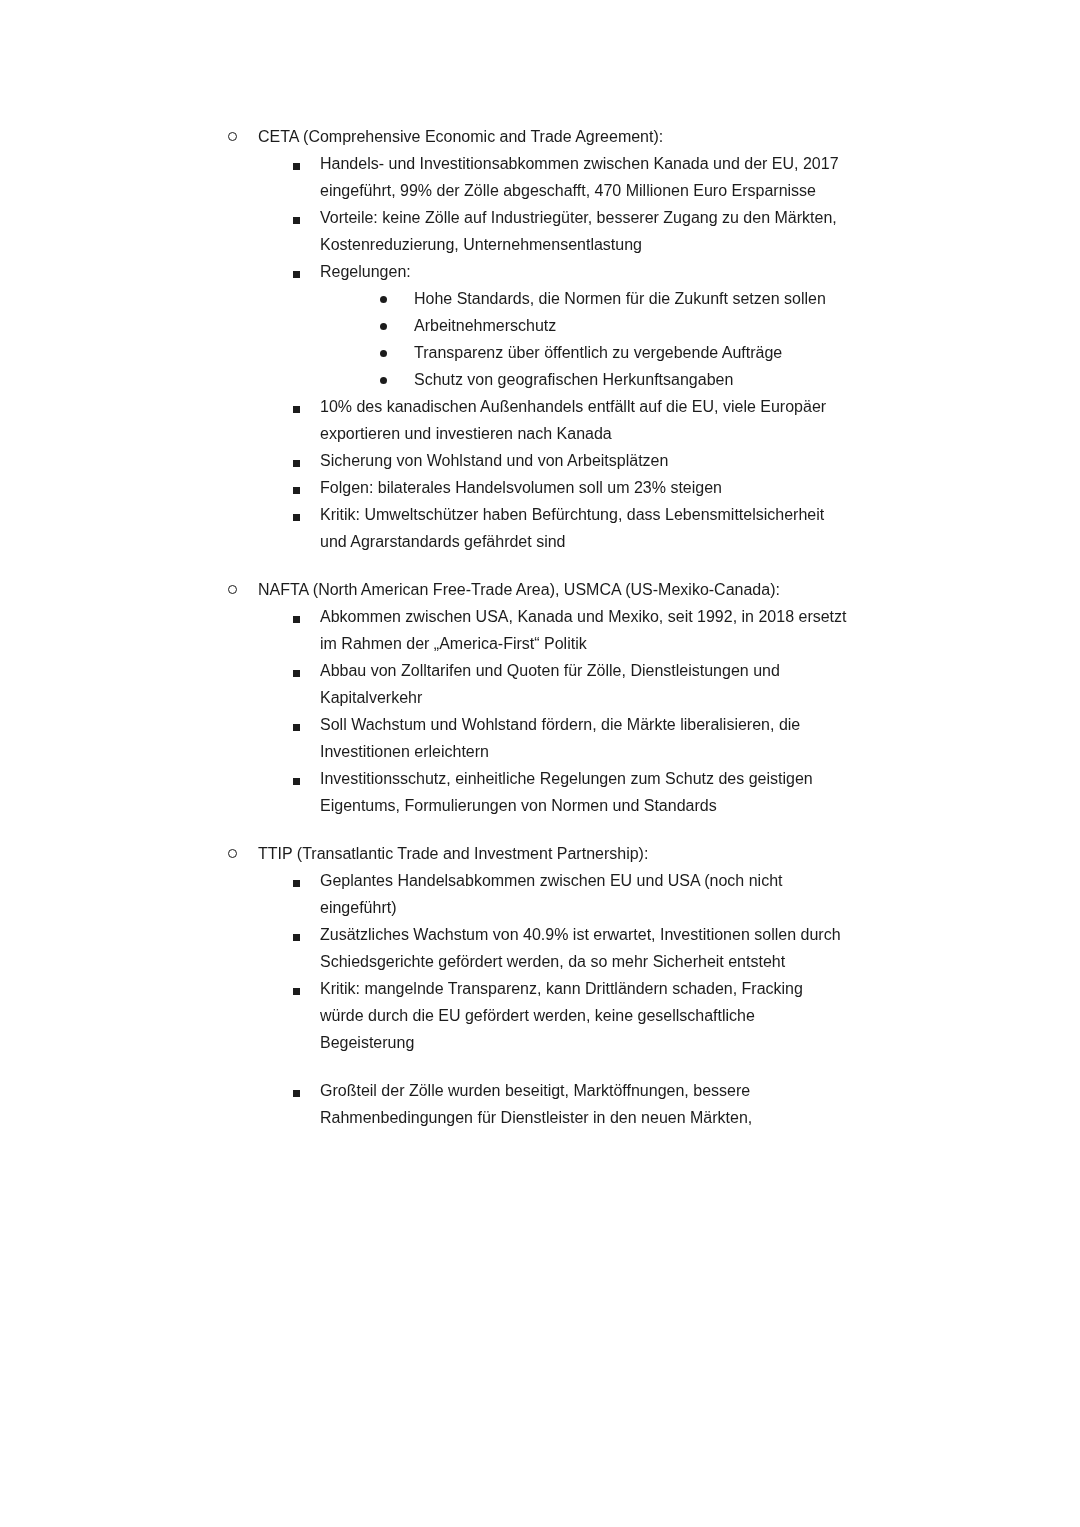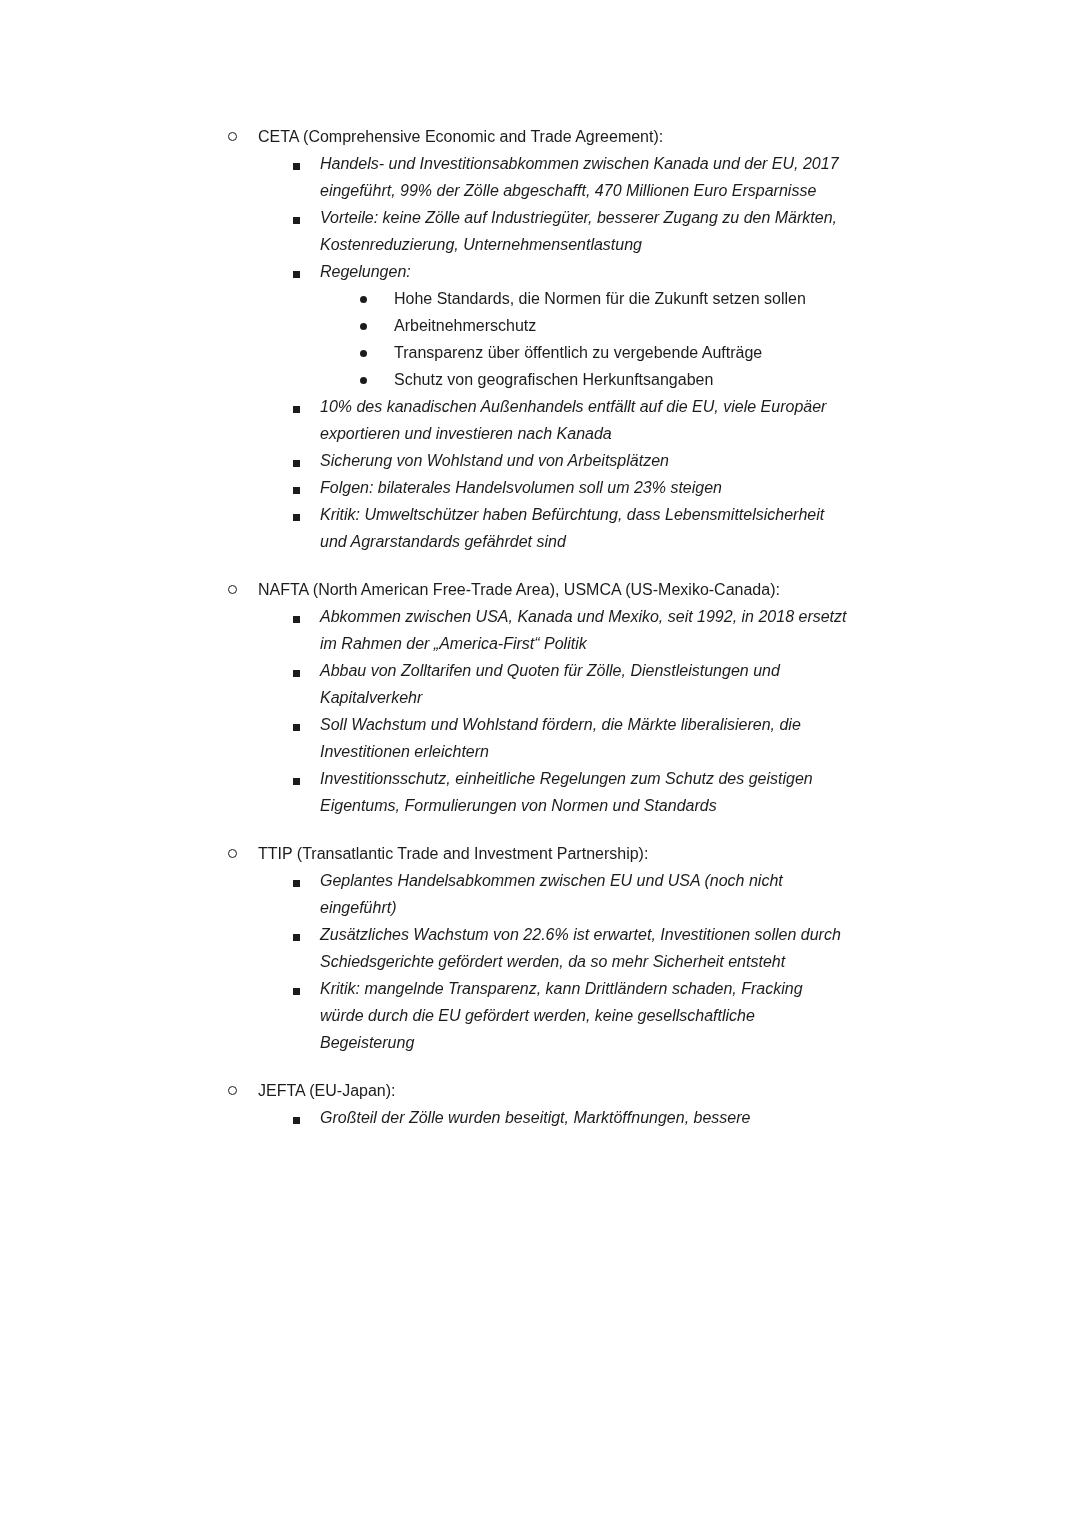--- a/index.html
+++ b/index.html
@@ -25,23 +25,23 @@
     right: 0;
   }
   .section { margin-bottom: 21px; }
   .row { position: relative; }
   .row .txt {
     display: block;
     white-space: pre-wrap;
   }
   .l1 { padding-left: 258px; }
   .l2 { padding-left: 320px; }
-  .l3 { padding-left: 394px; }
+  .l3 { padding-left: 394px; margin-left: 20px; }
   .l1 .txt { max-width: 690px; }
-  .l2 .txt { max-width: 645px; font-style: italic; }
+  .l2 .txt { max-width: 645px; }
   .l3 .txt { max-width: 585px; }
   .bullet {
     position: absolute;
     display: block;
   }
   
   .b1 {
     left: 228px;
     top: 9px;
     width: 7px;
@@ -161,38 +161,34 @@
           <span class="bullet b1"></span>
           <span class="txt">TTIP (Transatlantic Trade and Investment Partnership):</span>
         </div>
         <div class="row l2">
           <span class="bullet b2"></span>
           <span class="txt">Geplantes Handelsabkommen zwischen EU und USA (noch nicht
 eingeführt)</span>
         </div>
         <div class="row l2">
           <span class="bullet b2"></span>
-          <span class="txt">Zusätzliches Wachstum von 22.6% ist erwartet, Investitionen sollen durch
+          <span class="txt">Zusätzliches Wachstum von 40.9% ist erwartet, Investitionen sollen durch
 Schiedsgerichte gefördert werden, da so mehr Sicherheit entsteht</span>
         </div>
         <div class="row l2">
           <span class="bullet b2"></span>
         </div>
         <div class="row l2">
           <span class="bullet b2"></span>
           <span class="txt">Kritik: mangelnde Transparenz, kann Drittländern schaden, Fracking
 würde durch die EU gefördert werden, keine gesellschaftliche
 Begeisterung</span>
         </div>
       </div>
       <div class="section">
-        <div class="row l1">
-          <span class="bullet b1"></span>
-          <span class="txt">JEFTA (EU-Japan):</span>
-        </div>
         <div class="row l2">
           <span class="bullet b2"></span>
         </div>
         <div class="row l2">
           <span class="bullet b2"></span>
           <span class="txt">Großteil der Zölle wurden beseitigt, Marktöffnungen, bessere
 Rahmenbedingungen für Dienstleister in den neuen Märkten,
 Marktöffnungen in der öffentlichen Beschaffung, Bekenntnis zum Pariser
 Klimaabkommen</span>
         </div>

